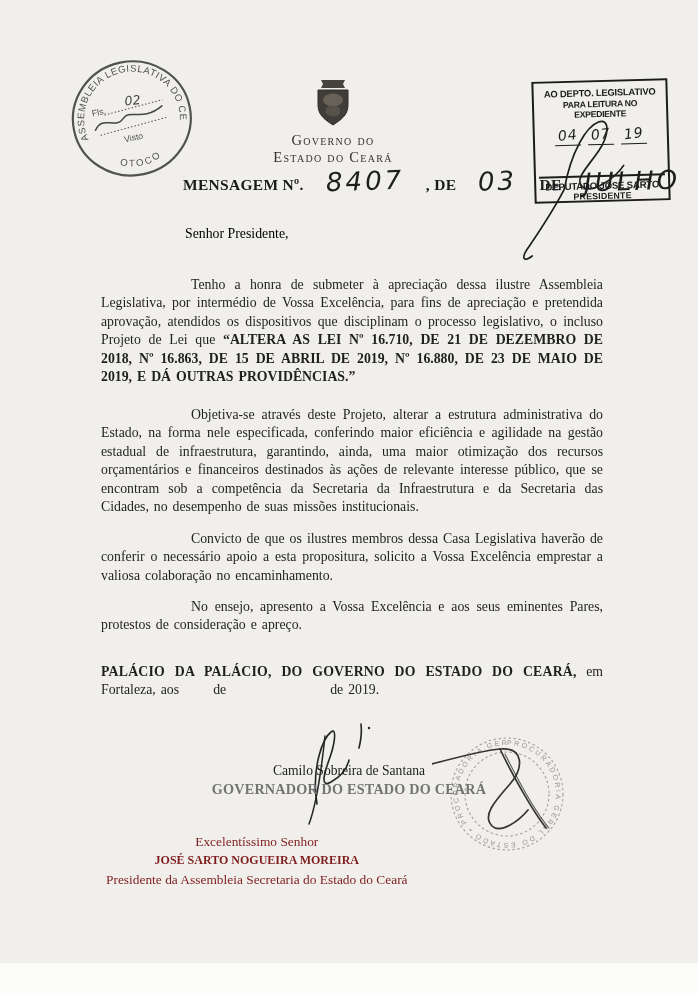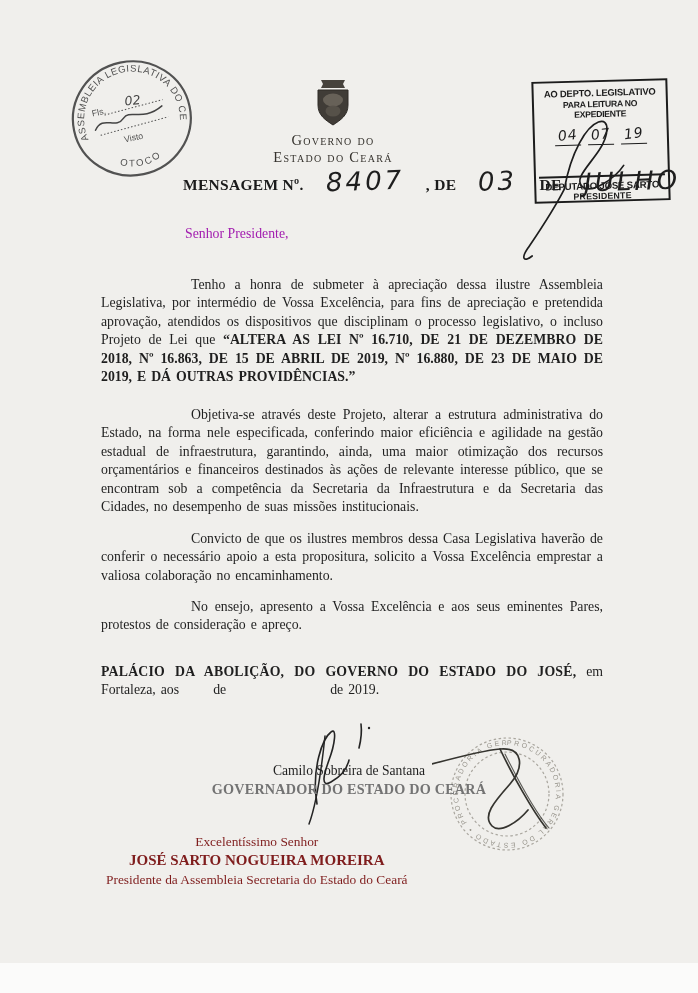--- a/index.html
+++ b/index.html
@@ -43,36 +43,36 @@
   .msg-line{position:absolute;left:183px;top:166px;white-space:nowrap;display:flex;align-items:baseline;gap:22px;}
   .msg-print{font-weight:700;font-size:15.5px;color:#1b1b1b;letter-spacing:.3px;}
 
   
   .doc-abs{position:absolute;left:95px;width:514px;}
   .body-par{
     margin:6px;font-size:13.8px;line-height:18.4px;color:#1f1f1f;
     text-align:justify;word-spacing:1.5px;
   }
   .indent{text-indent:90px;}
-  .salutation{position:absolute;left:185px;top:226px;font-size:13.8px;color:#a21caf;}
+  .salutation{position:absolute;left:185px;top:226px;font-size:13.8px;color:#000000;}
   .closing-l1{display:block;text-align:justify;text-align-last:justify;}
   .closing b{letter-spacing:.2px;}
   .gap-s{display:inline-block;width:34px;}
   .gap-l{display:inline-block;width:104px;}
 
   
   .sig-svg{position:absolute;left:265px;top:712px;pointer-events:none;}
   .sig-block{position:absolute;left:168px;top:763px;width:362px;text-align:center;}
   .sig-name{font-size:13.6px;color:#1f1f1f;}
   .sig-title{font-size:14.2px;font-weight:700;color:#737373;letter-spacing:.2px;margin-top:2px;}
   .stamp-proc{position:absolute;left:432px;top:726px;pointer-events:none;}
 
   
   .addr{position:absolute;left:106px;top:832px;font-size:13.4px;line-height:19px;color:#7f1d1d;text-align:center;}
-  .addr .bold{font-weight:700;font-size:15px;}
+  .addr .bold{font-weight:700;font-size:12px;}
 </style>
 </head>
 <body>
 
 <div class="page">
 
   <svg class="stamp-protocol" width="132" height="126" viewBox="0 0 132 126">
     <defs>
       <path id="arcTop" d="M17.6,75.4 A48,48 0 1 1 110.4,75.4" fill="none"></path>
       <path id="arcBot" d="M39,102.8 A46,46 0 0 0 89,102.8" fill="none"></path>
@@ -145,21 +145,21 @@
   <div class="doc-abs" style="top:524px">
     <p class="body-par indent">Convicto de que os ilustres membros dessa Casa Legislativa haverão de conferir o necessário apoio a esta propositura, solicito a Vossa Excelência emprestar a valiosa colaboração no encaminhamento.</p>
   </div>
 
   <div class="doc-abs" style="top:592px">
     <p class="body-par indent">No ensejo, apresento a Vossa Excelência e aos seus eminentes Pares, protestos de consideração e apreço.</p>
   </div>
 
   <div class="doc-abs" style="top:657px">
     <p class="body-par closing">
-      <span class="closing-l1"><b>PALÁCIO DA ABOLIÇÃO, DO GOVERNO DO ESTADO DO JOSÉ,</b> <span>em</span></span>
+      <span class="closing-l1"><b>PALÁCIO DA PALÁCIO, DO GOVERNO DO ESTADO DO CEARÁ,</b> <span>em</span></span>
       <span>Fortaleza, aos</span><span class="gap-s"></span><span>de</span><span class="gap-l"></span><span>de 2019.</span>
     </p>
   </div>
 
   <svg class="sig-svg" width="170" height="118" viewBox="0 0 170 118">
     <path d="M52,92 C46,56 58,26 66,20 C72,15 70,32 64,48 C59,62 55,76 66,70 C75,65 82,57 84,48" fill="none" stroke="#242424" stroke-width="1.6" stroke-linecap="round"></path>
     <path d="M96,12 C97,20 96,28 94,36" fill="none" stroke="#242424" stroke-width="1.6" stroke-linecap="round"></path>
     <circle cx="104" cy="16" r="1.2" fill="#242424"></circle>
     <path d="M60,24 C56,62 50,96 44,112" fill="none" stroke="#242424" stroke-width="1.5" stroke-linecap="round"></path>
   </svg>

